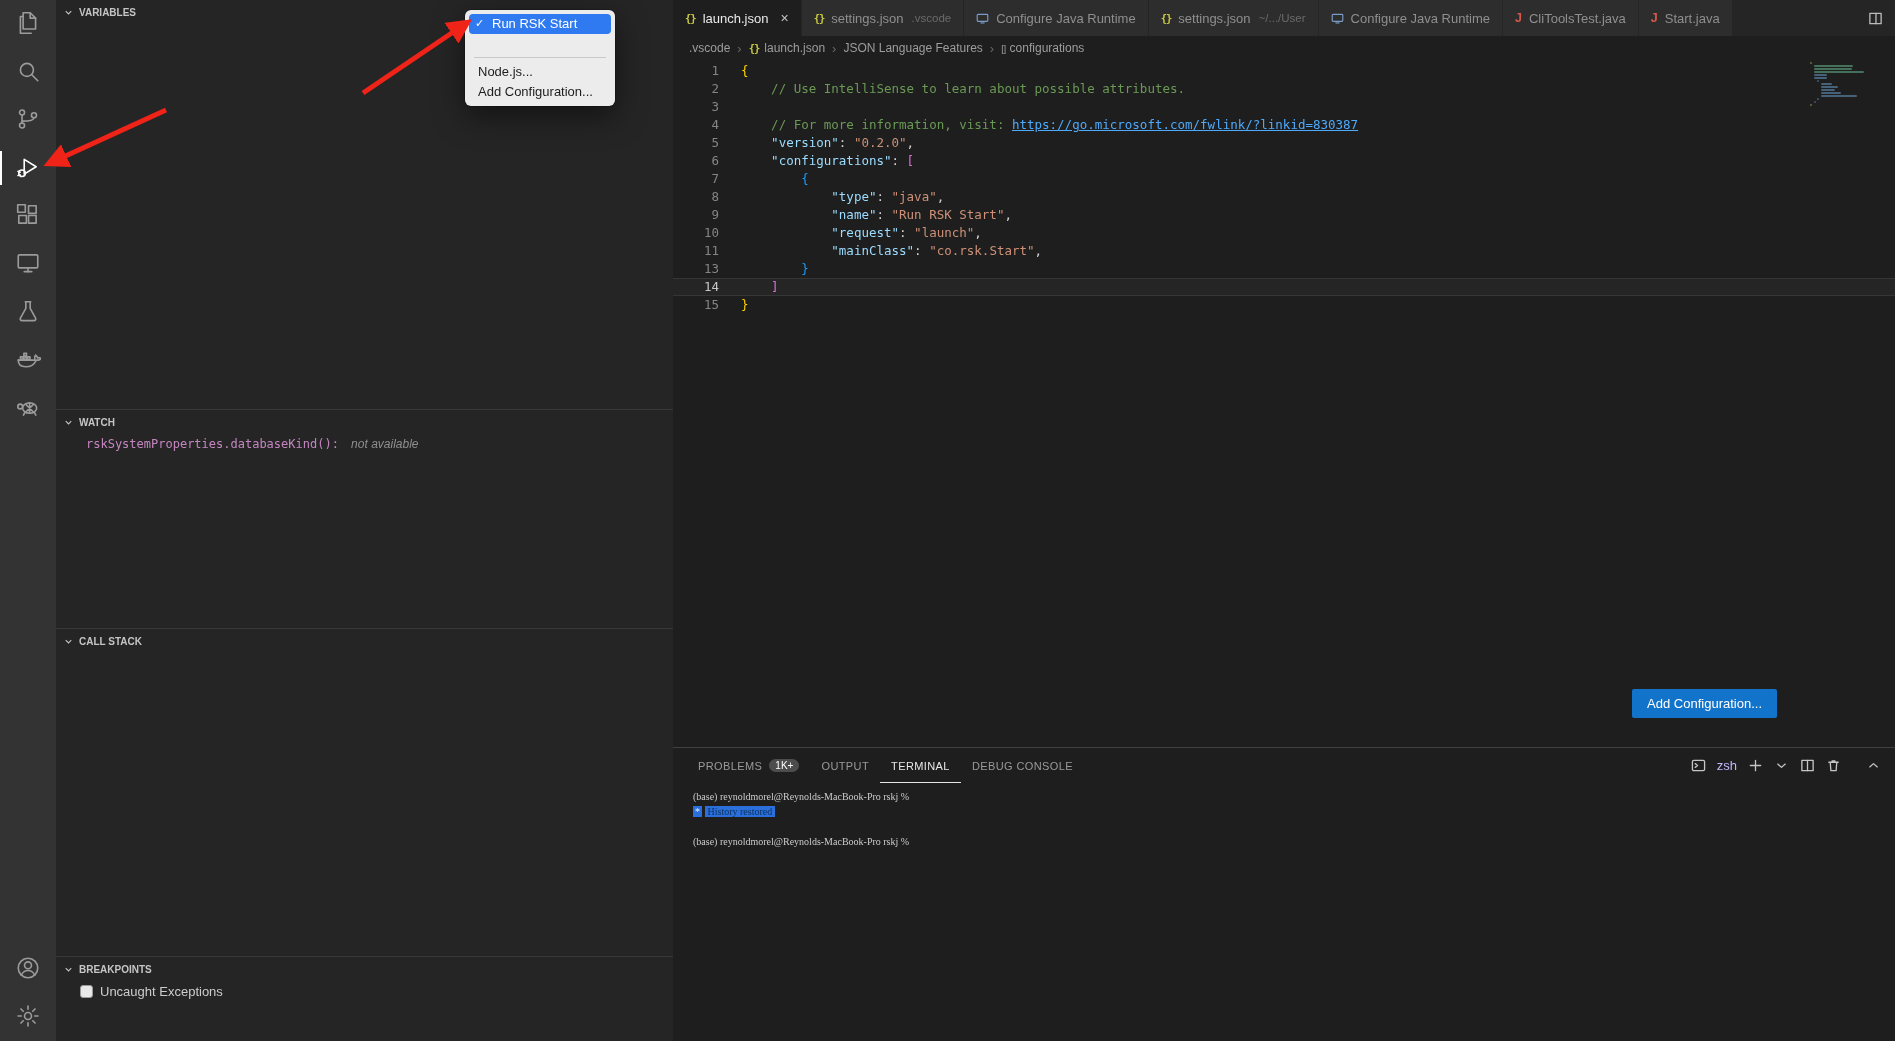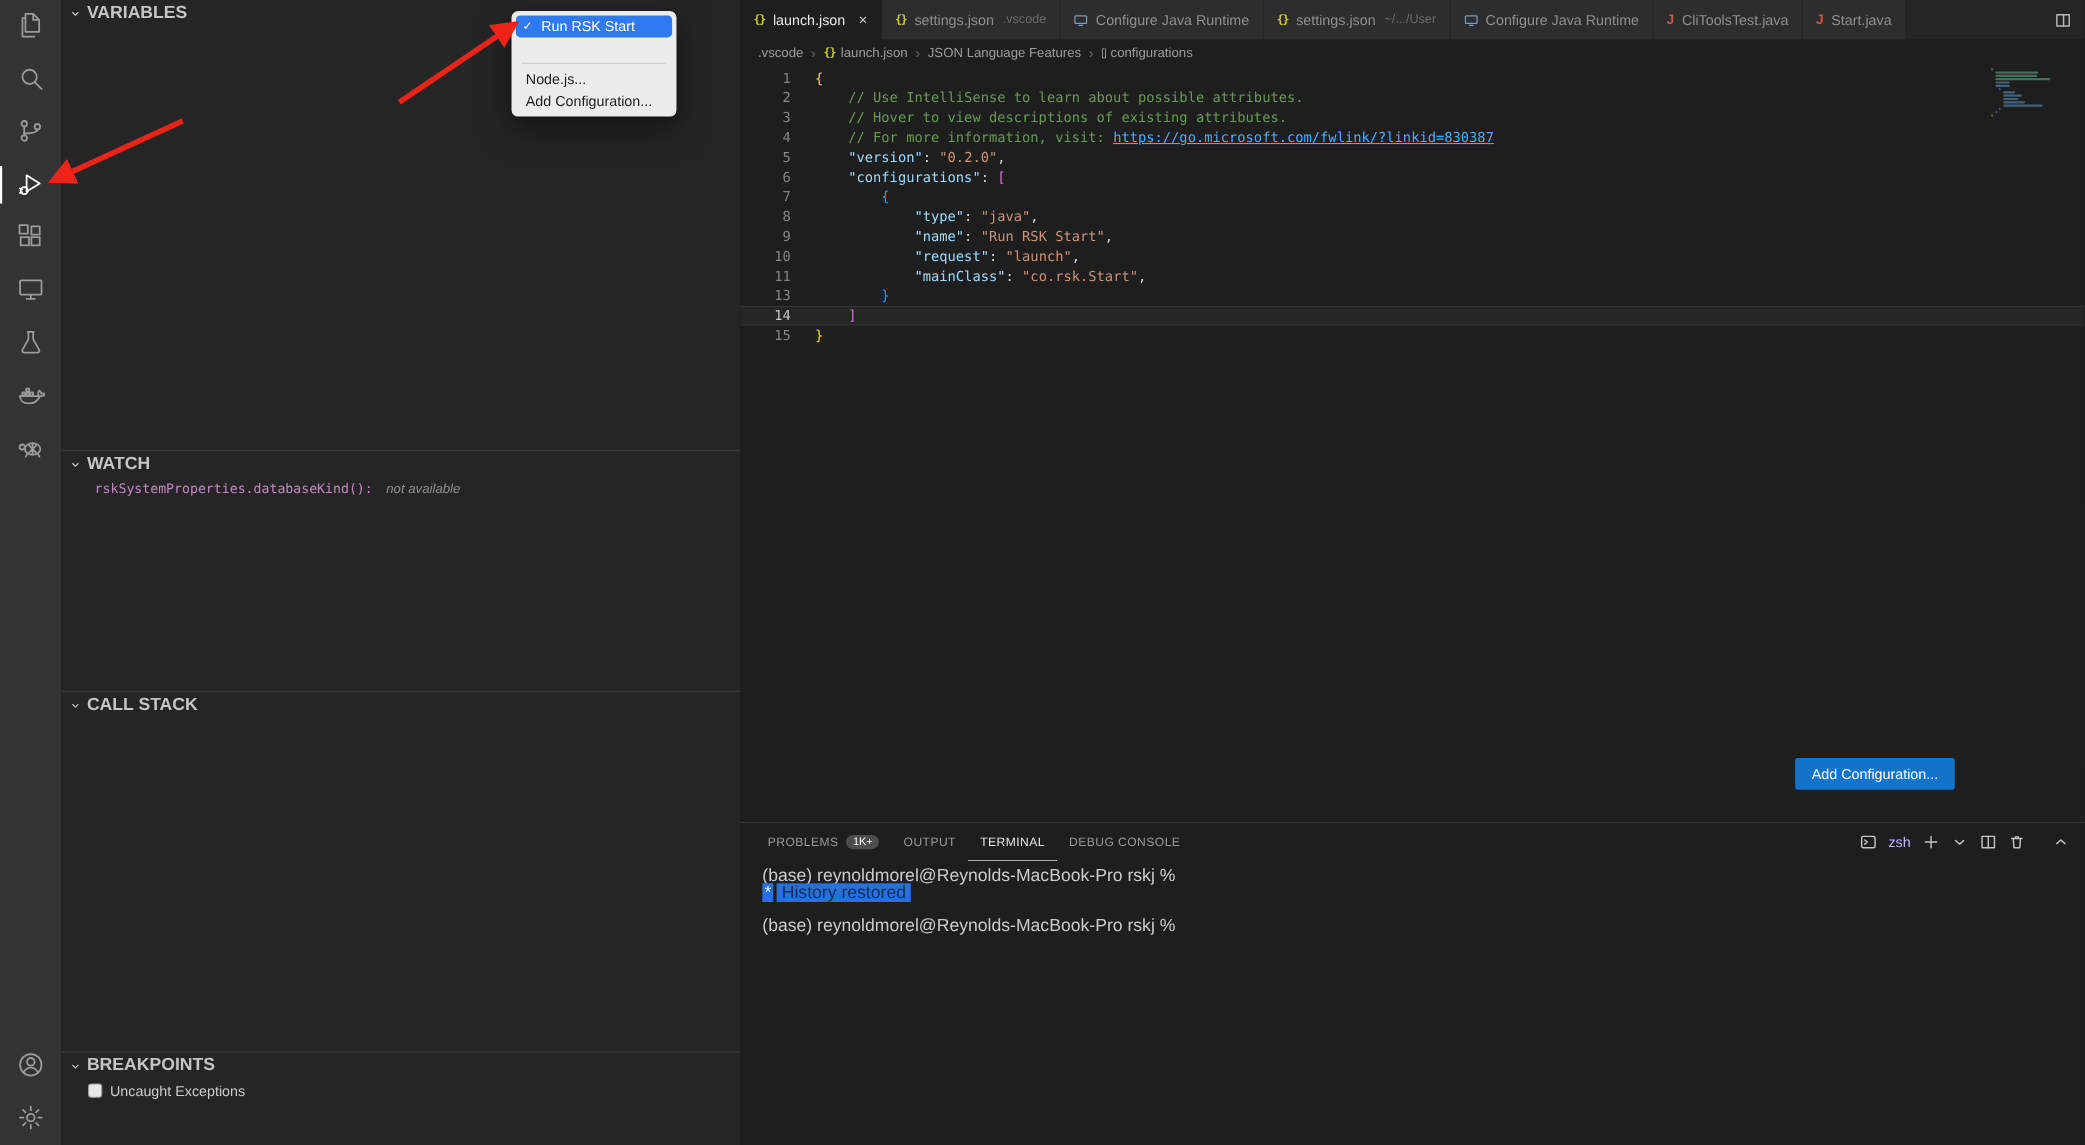--- a/index.html
+++ b/index.html
@@ -21,21 +21,21 @@
   .hdr-partial{position:absolute;left:403px;top:9px;color:#cccccc;font-size:12px}
   .hdr-gear{position:absolute;right:38px;top:9px;color:#c5c5c5}
   .hdr-gear svg{width:16px;height:16px;stroke:currentColor;fill:none;stroke-width:1.7;stroke-linecap:round}
   .hdr-dots{position:absolute;right:14px;top:4px;color:#c5c5c5;font-size:16px;letter-spacing:1px}
   .section{display:flex;flex-direction:column;overflow:hidden;flex-shrink:0}
   .section + .section{border-top:1px solid rgba(128,128,128,.22)}
   .sec-variables{height:409px}
   .sec-watch{height:219px}
   .sec-callstack{height:328px}
   .sec-breakpoints{flex:1}
-  .sec-header{height:24px;display:flex;align-items:center;gap:5px;padding-left:7px;font-size:16px;font-weight:700;color:#c5c5c5;flex-shrink:0}
+  .sec-header{height:24px;display:flex;align-items:center;gap:5px;padding-left:7px;font-size:10px;font-weight:700;color:#c5c5c5;flex-shrink:0}
   .sec-header svg{width:11px;height:11px;stroke:#c5c5c5;fill:none;stroke-width:1.6}
   .watch-row{padding:3px 0 0 30px;font-family:"DejaVu Sans Mono",monospace;font-size:12px;white-space:nowrap}
   .watch-expr{color:#c586c0}
   .watch-val{color:#8f8f8f;font-style:italic;font-family:"Liberation Sans","DejaVu Sans",sans-serif;margin-left:5px}
   .bp-row{display:flex;align-items:center;gap:7px;padding:3px 0 0 24px;font-size:13px;color:#cccccc}
   .bp-check{width:13px;height:13px;background:#e8e8e8;border:1px solid #9a9a9a;border-radius:3px;flex-shrink:0}
 
   
   .main{flex:1;min-width:0;display:flex;flex-direction:column;position:relative}
   .tab-bar{height:36px;background:#252526;display:flex;align-items:stretch;flex-shrink:0}
@@ -81,21 +81,21 @@
   .panel-header{height:35px;flex-shrink:0;display:flex;align-items:center;padding:0 14px;position:relative}
   .panel-tabs{display:flex;align-items:flex-start;height:100%}
   .panel-tab{display:flex;align-items:center;gap:7px;padding:0 11px;height:100%;font-size:11px;letter-spacing:.4px;color:#9a9a9a}
   .panel-tab.active{color:#e7e7e7;box-shadow:inset 0 -1px 0 #e7e7e7}
   .panel-badge{background:#4d4d4d;color:#ffffff;font-size:10px;padding:1px 6px;border-radius:10px;letter-spacing:0}
   .panel-actions{margin-left:auto;display:flex;align-items:center;gap:11px;color:#c5c5c5}
   .panel-actions .pa-gap{margin-left:14px}
   .pa-icon{display:inline-flex}
   .pa-icon svg{width:15px;height:15px;stroke:currentColor;fill:none;stroke-width:1.4;stroke-linecap:round;stroke-linejoin:round}
   .shell-name{font-size:13px;color:#c4b5fd}
-  .terminal{flex:1;padding:6px 0 0 20px;font-family:Liberation Sans, sans-serif;font-size:16px;line-height:15px;color:#cccccc}
+  .terminal{flex:1;padding:6px 0 0 20px;font-family:Liberation Serif, serif;font-size:10px;line-height:15px;color:#cccccc}
   .t-line{white-space:pre;min-height:15px}
   .tseg-hl{background:#2a6fdb;color:#0a2f5c}
   .tseg-hl-badge{background:#2a6fdb;color:#e8f1ff;margin-right:3px;padding:0 2px}
 
   
   .config-menu{position:absolute;left:465px;top:10px;width:150px;background:#ececec;border-radius:6px;box-shadow:0 10px 30px rgba(0,0,0,.5),0 0 0 1px rgba(0,0,0,.18);padding:4px;z-index:60;color:#1c1c1c;font-size:13px}
   .cm-item{display:flex;align-items:center;gap:5px;padding:2px 8px 3px 6px;border-radius:4px;white-space:nowrap}
   .cm-item.selected{background:#2f7af0;color:#ffffff}
   .cm-item.plain{padding-left:9px}
   .cm-check{width:12px;font-size:11px;flex-shrink:0}
@@ -317,21 +317,21 @@
         <span class="bc-item" data-interactable="true">
           <span class="tab-icon icon-array" data-interactable="false">[ ]</span>
           <span data-interactable="false">configurations</span>
         </span>
       </div>
 
     <div class="editor" data-interactable="false">
       <div class="code" data-interactable="false">
           <div class="code-line" data-interactable="true"><span class="ln" data-interactable="false">1</span><span class="lc" data-interactable="false"><span class="tok-b1">{</span></span></div>
           <div class="code-line" data-interactable="true"><span class="ln" data-interactable="false">2</span><span class="lc" data-interactable="false"><span class="tok-p">    </span><span class="tok-cm">// Use IntelliSense to learn about possible attributes.</span></span></div>
-          <div class="code-line" data-interactable="true"><span class="ln" data-interactable="false">3</span><span class="lc" data-interactable="false"><span class="tok-p">    </span><span class="tok-cm">// Hover to view descriptions of existing attributes.</span></span></div>
+          <div class="code-line" data-interactable="true"><span class="ln" data-interactable="false">3</span></div>
           <div class="code-line" data-interactable="true"><span class="ln" data-interactable="false">4</span><span class="lc" data-interactable="false"><span class="tok-p">    </span><span class="tok-cm">// For more information, visit: </span><span class="tok-lk">https://go.microsoft.com/fwlink/?linkid=830387</span></span></div>
           <div class="code-line" data-interactable="true"><span class="ln" data-interactable="false">5</span><span class="lc" data-interactable="false"><span class="tok-p">    </span><span class="tok-k">"version"</span><span class="tok-p">: </span><span class="tok-s">"0.2.0"</span><span class="tok-p">,</span></span></div>
           <div class="code-line" data-interactable="true"><span class="ln" data-interactable="false">6</span><span class="lc" data-interactable="false"><span class="tok-p">    </span><span class="tok-k">"configurations"</span><span class="tok-p">: </span><span class="tok-b2">[</span></span></div>
           <div class="code-line" data-interactable="true"><span class="ln" data-interactable="false">7</span><span class="lc" data-interactable="false"><span class="tok-p">        </span><span class="tok-b3">{</span></span></div>
           <div class="code-line" data-interactable="true"><span class="ln" data-interactable="false">8</span><span class="lc" data-interactable="false"><span class="tok-p">            </span><span class="tok-k">"type"</span><span class="tok-p">: </span><span class="tok-s">"java"</span><span class="tok-p">,</span></span></div>
           <div class="code-line" data-interactable="true"><span class="ln" data-interactable="false">9</span><span class="lc" data-interactable="false"><span class="tok-p">            </span><span class="tok-k">"name"</span><span class="tok-p">: </span><span class="tok-s">"Run RSK Start"</span><span class="tok-p">,</span></span></div>
           <div class="code-line" data-interactable="true"><span class="ln" data-interactable="false">10</span><span class="lc" data-interactable="false"><span class="tok-p">            </span><span class="tok-k">"request"</span><span class="tok-p">: </span><span class="tok-s">"launch"</span><span class="tok-p">,</span></span></div>
           <div class="code-line" data-interactable="true"><span class="ln" data-interactable="false">11</span><span class="lc" data-interactable="false"><span class="tok-p">            </span><span class="tok-k">"mainClass"</span><span class="tok-p">: </span><span class="tok-s">"co.rsk.Start"</span><span class="tok-p">,</span></span></div>
           <div class="code-line" data-interactable="true"><span class="ln" data-interactable="false">13</span><span class="lc" data-interactable="false"><span class="tok-p">        </span><span class="tok-b3">}</span></span></div>
           <div class="code-line current" data-interactable="true"><span class="ln" data-interactable="false">14</span><span class="lc" data-interactable="false"><span class="tok-p">    </span><span class="tok-b2">]</span></span></div>

